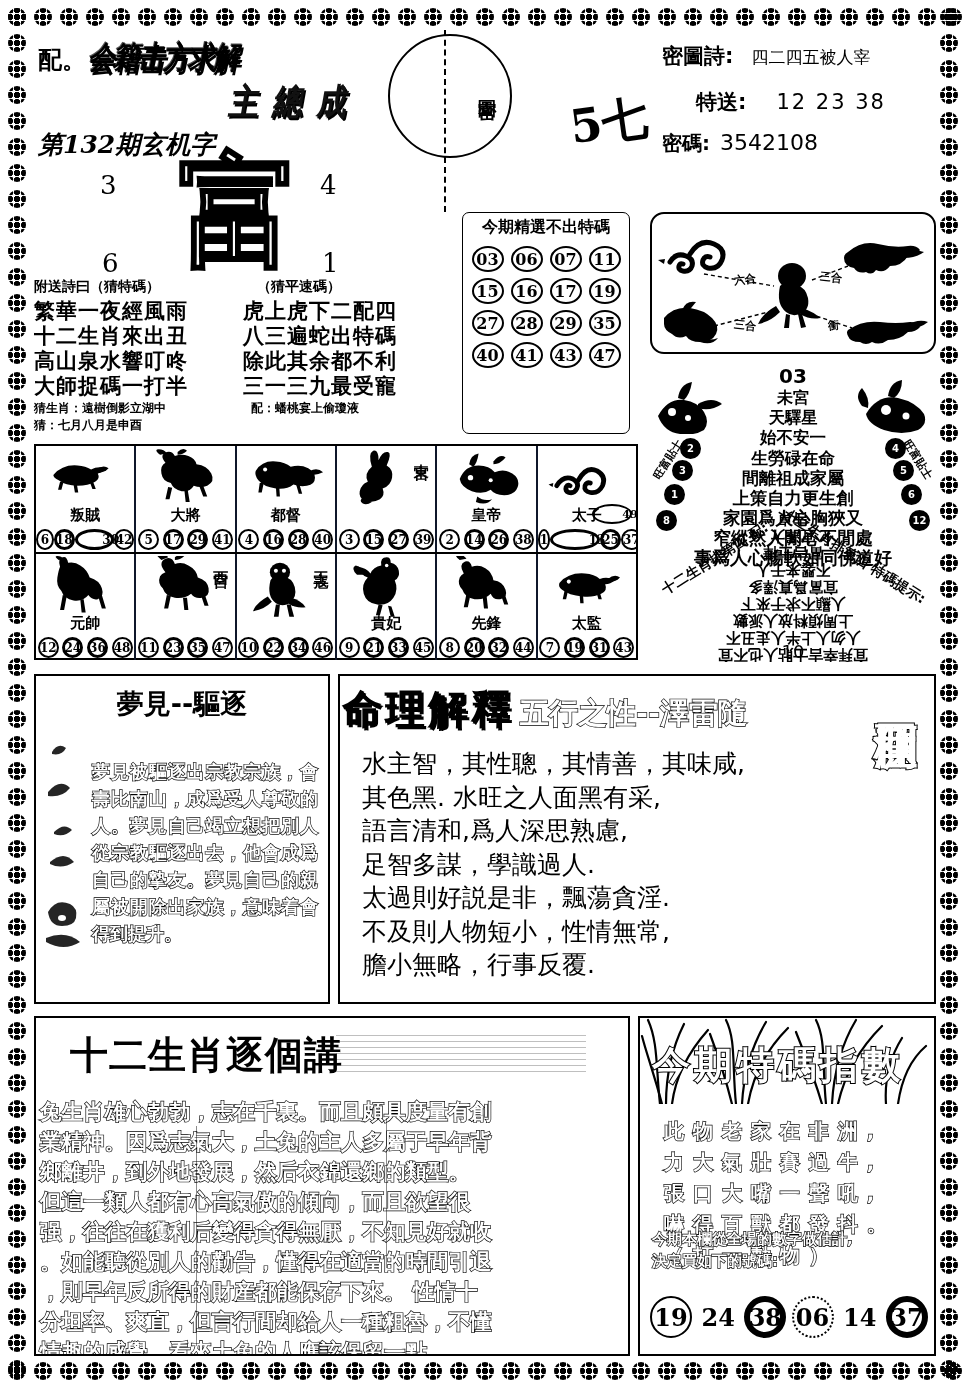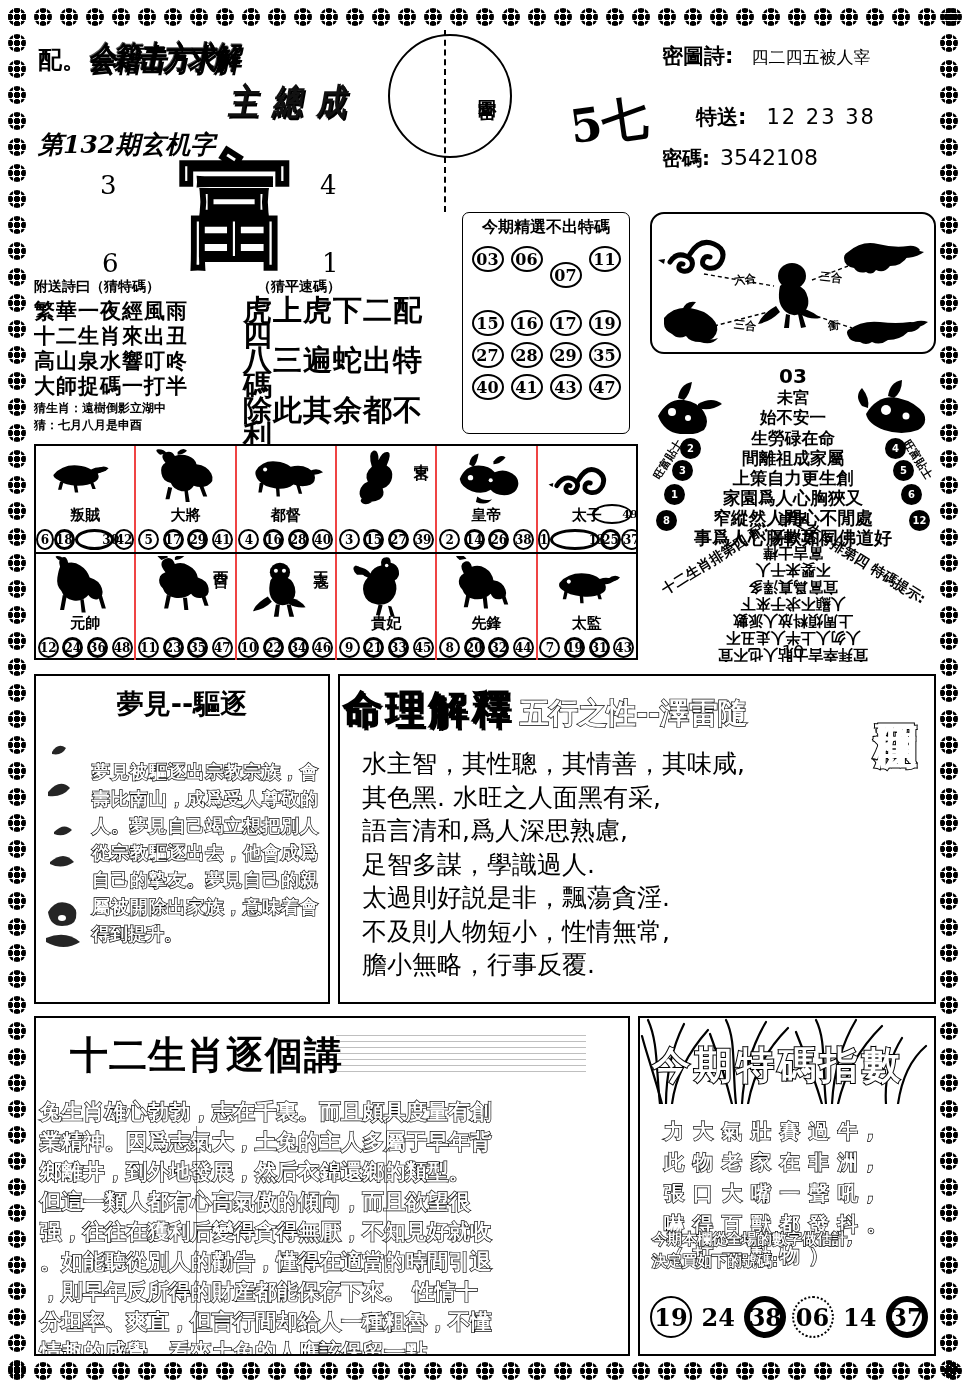--- a/index.html
+++ b/index.html
@@ -46,21 +46,21 @@
 
   
   #hdr-title1{position:absolute;left:60px;top:10px;font-size:27px;letter-spacing:-2px;font-weight:bold;
     font-family:"DejaVu Sans","Liberation Sans",sans-serif;transform:skewX(-12deg) scaleY(1.15);
     text-shadow:2px 2px 0 #000, -1px -1px 0 #555;color:#000;}
   #hdr-title2{position:absolute;left:200px;top:52px;font-size:30px;letter-spacing:14px;font-weight:bold;
     transform:skewX(-10deg) scaleY(1.2);text-shadow:2px 2px 0 #000;color:#111;}
 
   .circlehdr{position:absolute;border:2px solid #000;border-radius:50%;}
 
-  .grid-cell{position:relative;border-right:2px solid #ef4444;box-sizing:border-box;overflow:hidden;}
+  .grid-cell{position:relative;border-right:2px solid #0f172a;box-sizing:border-box;overflow:hidden;}
   .grid-cell:last-child{border-right:none;}
   .zname{position:absolute;font-weight:bold;font-size:15px;font-family:"DejaVu Serif","Liberation Serif",serif;}
   .znums{position:absolute;left:0;bottom:2px;width:100%;display:flex;justify-content:space-around;align-items:center;}
   .znums .ball{width:21px;height:21px;font-size:12px;}
 </style>
 </head>
 <body>
 
 <div class="page">
 
@@ -279,21 +279,21 @@
       <div style="position:absolute;left:70px;top:140px;font-size:26px;font-family:'DejaVu Serif',serif;">3</div>
       <div style="position:absolute;left:290px;top:140px;font-size:26px;font-family:'DejaVu Serif',serif;">4</div>
       <div style="position:absolute;left:72px;top:218px;font-size:26px;font-family:'DejaVu Serif',serif;">6</div>
       <div style="position:absolute;left:292px;top:218px;font-size:26px;font-family:'DejaVu Serif',serif;">1</div>
 
       <div style="position:absolute;left:632px;top:12px;">
         <div style="display:flex;align-items:baseline;gap:18px;">
           <span style="font-size:21px;font-weight:bold;">密圖詩:</span>
           <span style="font-size:17px;font-family:'DejaVu Serif',serif;">四二四五被人宰</span>
         </div>
-        <div style="display:flex;align-items:baseline;gap:20px;margin-top:33px;margin-left:34px;">
+        <div style="display:flex;align-items:baseline;gap:30px;margin-top:18px;margin-left:34px;">
           <span style="font-size:21px;font-weight:bold;">特送:</span>
           <span style="font-size:21px;font-family:'DejaVu Sans',sans-serif;letter-spacing:2px;">12 23 38</span>
         </div>
         <div style="display:flex;align-items:baseline;gap:10px;margin-top:14px;">
           <span style="font-size:20px;font-weight:bold;">密碼:</span>
           <span style="font-size:22px;font-family:'DejaVu Sans',sans-serif;">3542108</span>
         </div>
       </div>
     </div>
 
@@ -305,37 +305,37 @@
             <div>繁華一夜經風雨</div>
             <div>十二生肖來出丑</div>
             <div>高山泉水響叮咚</div>
             <div>大師捉碼一打半</div>
           </div>
           <div class="hw" style="font-size:12px;font-weight:bold;margin-top:2px;">猜生肖：遠樹倒影立湖中</div>
           <div class="hw" style="font-size:12px;font-weight:bold;">猜：七月八月是申酉</div>
         </div>
         <div style="width:200px;">
           <div class="hw" style="font-size:14px;font-weight:bold;margin-left:14px;">（猜平速碼）</div>
-          <div class="hw" style="font-size:29px;font-weight:bold;line-height:25px;letter-spacing:1px;margin-top:2px;">
+          <div class="hw" style="font-size:21px;font-weight:bold;line-height:25px;letter-spacing:1px;margin-top:2px;">
             <div>虎上虎下二配四</div>
             <div>八三遍蛇出特碼</div>
             <div>除此其余都不利</div>
             <div>三一三九最受寵</div>
           </div>
           <div class="hw" style="font-size:12px;font-weight:bold;margin-top:2px;margin-left:8px;">配：蟠桃宴上偷瓊液</div>
         </div>
       </div>
     </div>
 
     <div class="thinbox" style="left:432px;top:182px;width:168px;height:222px;border-radius:7px;">
       <div class="hw" style="text-align:center;font-size:16px;font-weight:bold;margin-top:4px;letter-spacing:0px;">今期精選不出特碼</div>
       <div id="exclude-grid" style="display:grid;grid-template-columns:repeat(4,1fr);row-gap:6px;margin-top:8px;padding:0 5px;">
           <span class="ball" style="width: 32px; height: 26px; border-radius: 50%; font-size: 16px; margin: 0px auto; border-width: 2px;">03</span>
           <span class="ball" style="width: 32px; height: 26px; border-radius: 50%; font-size: 16px; margin: 0px auto; border-width: 2px;">06</span>
-          <span class="ball" style="width: 32px; height: 26px; border-radius: 50%; font-size: 16px; margin: 16px auto; border-width: 2px;">07</span>
+          <span class="ball" style="width: 32px; height: 26px; border-radius: 50%; font-size: 16px; margin: 0px auto; border-width: 2px;">07</span>
           <span class="ball" style="width: 32px; height: 26px; border-radius: 50%; font-size: 16px; margin: 0px auto; border-width: 2px;">11</span>
           <span class="ball" style="width: 32px; height: 26px; border-radius: 50%; font-size: 16px; margin: 0px auto; border-width: 2px;">15</span>
           <span class="ball" style="width: 32px; height: 26px; border-radius: 50%; font-size: 16px; margin: 0px auto; border-width: 2px;">16</span>
           <span class="ball" style="width: 32px; height: 26px; border-radius: 50%; font-size: 16px; margin: 0px auto; border-width: 2px;">17</span>
           <span class="ball" style="width: 32px; height: 26px; border-radius: 50%; font-size: 16px; margin: 0px auto; border-width: 2px;">19</span>
           <span class="ball" style="width: 32px; height: 26px; border-radius: 50%; font-size: 16px; margin: 0px auto; border-width: 2px;">27</span>
           <span class="ball" style="width: 32px; height: 26px; border-radius: 50%; font-size: 16px; margin: 0px auto; border-width: 2px;">28</span>
           <span class="ball" style="width: 32px; height: 26px; border-radius: 50%; font-size: 16px; margin: 0px auto; border-width: 2px;">29</span>
           <span class="ball" style="width: 32px; height: 26px; border-radius: 50%; font-size: 16px; margin: 0px auto; border-width: 2px;">35</span>
           <span class="ball" style="width: 32px; height: 26px; border-radius: 50%; font-size: 16px; margin: 0px auto; border-width: 2px;">40</span>
@@ -410,20 +410,21 @@
           <circle cx="34" cy="34" r="5" fill="#fff"></circle>
               <circle cx="54" cy="40" r="3.5" fill="#fff"></circle>
         </g>
           </svg>
       </div>
 
       <div style="position:absolute;left:0;top:4px;width:100%;text-align:center;font-size:20px;font-weight:bold;font-family:'DejaVu Sans',sans-serif;">03</div>
 
       <div id="fortune-lines" style="position:absolute;left:0;top:28px;width:100%;text-align:center;line-height:20px;">
           <div style="font-size: 16px; font-weight: bold; font-family: &quot;DejaVu Serif&quot;, serif;">未宮</div>
+          <div style="font-size: 16.25px; font-weight: bold; font-family: &quot;DejaVu Serif&quot;, serif;">天驛星</div>
           <div style="font-size: 16.5px; font-weight: bold; font-family: &quot;DejaVu Serif&quot;, serif;">始不安一</div>
           <div style="font-size: 16.75px; font-weight: bold; font-family: &quot;DejaVu Serif&quot;, serif;">生勞碌在命</div>
           <div style="font-size: 17px; font-weight: bold; font-family: &quot;DejaVu Serif&quot;, serif;">間離祖成家屬</div>
           <div style="font-size: 17.25px; font-weight: bold; font-family: &quot;DejaVu Serif&quot;, serif;">上策自力更生創</div>
           <div style="font-size: 17.5px; font-weight: bold; font-family: &quot;DejaVu Serif&quot;, serif;">家園爲人心胸狹又</div>
           <div style="font-size: 17.75px; font-weight: bold; font-family: &quot;DejaVu Serif&quot;, serif;">窄縱然人閒心不閒處</div>
           <div style="font-size: 18px; font-weight: bold; font-family: &quot;DejaVu Serif&quot;, serif;">事爲人心腸軟如同佛道好</div>
         </div>
 
       <div id="fortune-inv" style="position:absolute;left:0;top:150px;width:100%;text-align:center;line-height:17px;transform:rotate(180deg);">
@@ -737,22 +738,22 @@
             <path d="M192 86 C194 48 204 22 216 2"></path>
           <path d="M198 86 C206 50 224 26 242 8"></path>
             <path d="M182 86 C172 52 162 30 156 14"></path>
           <path d="M246 86 C244 56 252 36 262 20"></path>
             <path d="M258 86 C262 58 272 40 286 28"></path>
         </g>
       </svg>
       <div class="outline" style="position:absolute;left:12px;top:22px;font-size:38px;letter-spacing:4px;-webkit-text-stroke:2px #000;">今期特碼指數</div>
 
       <div id="tema-riddle" class="outline" style="position:absolute;left:24px;top:98px;font-size:20px;line-height:31px;letter-spacing:1px;">
+          <div>此 物 老 家 在 非 洲 ,</div>
           <div>力 大 氣 壯 賽 過 牛 ,</div>
-          <div>此 物 老 家 在 非 洲 ,</div>
           <div>張 口 大 嘴 一 聲 吼 ,</div>
           <div>嚇 得 百 獸 都 發 抖 。</div>
           <div>（ 打 一 動 物 ）</div>
         </div>
 
       <div id="tema-note" class="outline" style="position:absolute;left:12px;bottom:82px;font-size:15px;line-height:22px;">
           <div>今期本欄從全場的數字做估計,</div>
           <div>決定買如下的號碼:</div>
         </div>
 

